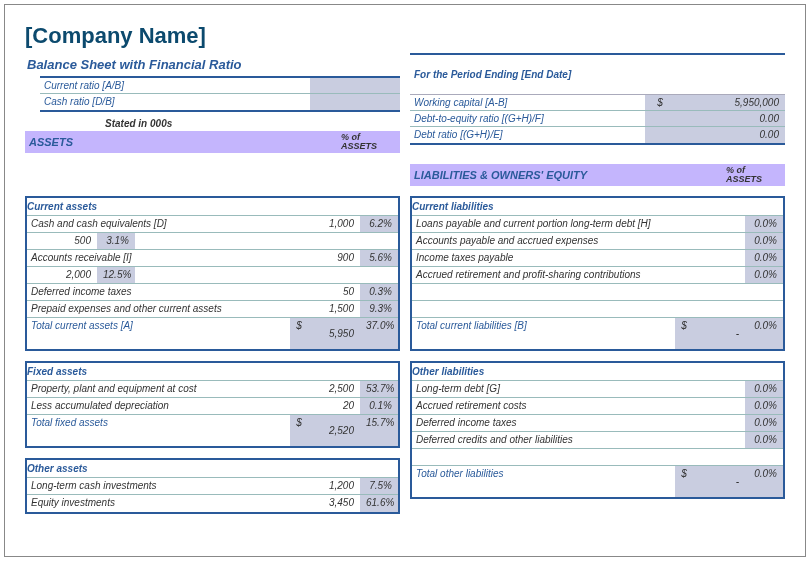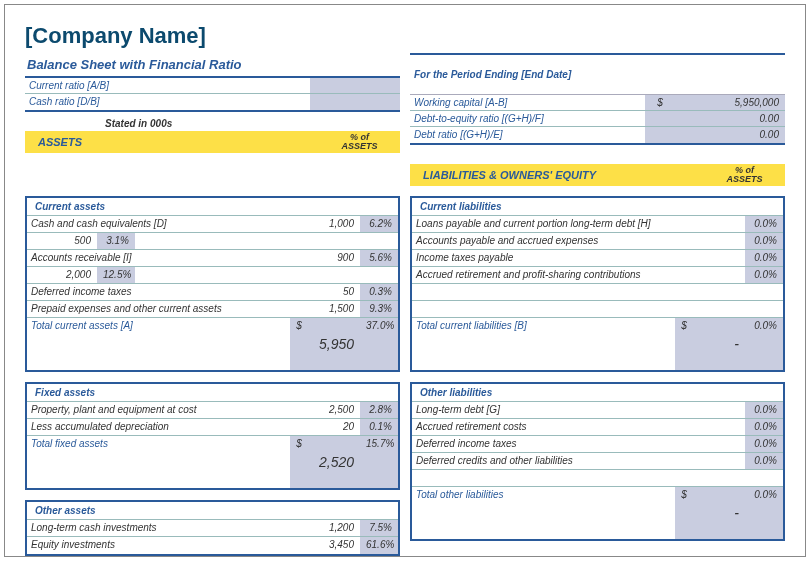--- a/index.html
+++ b/index.html
@@ -38,20 +38,21 @@
     border-top: 2px solid #2a5a9a;
     border-bottom: 1px solid #aab;
     font-weight: bold;
     padding: 14px 4px;
     font-size: 10px;
     color: #2a5a9a;
   }
   .ratio-box {
     border-top: 2px solid #2a5a9a;
     border-bottom: 2px solid #2a5a9a;
+    margin-left: 15px;
   }
   .ratio-box .row, .metrics .row {
     display: flex;
     border-bottom: 1px solid #9bb;
     min-height: 16px;
     align-items: stretch;
   }
   .ratio-box .row:last-child, .metrics .row:last-child { border-bottom: none; }
   .ratio-box .label, .metrics .label {
     flex: 1;
@@ -86,48 +87,48 @@
     text-align: right;
     padding: 2px 6px;
     font-size: 10px;
   }
   .stated {
     font-weight: bold;
     font-size: 10px;
     padding: 6px 0 2px 80px;
   }
   .section-bar {
-    background: #fde047;
+    background: #c4b5fd;
     display: flex;
     align-items: center;
     min-height: 22px;
-    padding: 0 13px;
+    padding: 0 4px;
   }
   .section-bar .title {
     color: #2a5a9a;
     font-weight: bold;
     font-size: 11px;
     flex: 1;
   }
   .section-bar .pct {
     font-size: 9px;
     color: #333;
-    text-align: center;
+    text-align: left;
     width: 55px;
     line-height: 1;
     font-weight: bold;
   }
   .tbl {
     border: 2px solid #2a5a9a;
     margin-top: 10px;
   }
   .tbl .head {
     font-weight: bold;
     color: #2a5a9a;
-    padding: 3px 8px;
+    padding: 3px 0;
     border-bottom: 1px solid #9bb;
     font-size: 10px;
   }
   .tbl .r {
     display: flex;
     border-bottom: 1px solid #9bb;
     min-height: 17px;
     align-items: stretch;
   }
   .tbl .r:last-child { border-bottom: none; }
@@ -152,21 +153,21 @@
   .tbl .r.total .lbl { color: #2a5a9a; font-weight: normal; }
   .tbl .r.total .num, .tbl .r.total .numcur {
     background: #c9cde0;
   }
   .numcur {
     display: flex;
     width: 70px;
     background: #c9cde0;
   }
   .numcur .sym { width: 18px; text-align: center; padding: 2px 0; font-size: 10px; }
-  .numcur .v { flex:1; text-align: right; padding: 18px 6px; font-size: 14px; }
+  .numcur .v { flex:1; text-align: right; padding: 10px 6px; font-size: 10px; }
 </style>
 </head>
 <body>
 
 <div class="page">
 
   <h1 class="company">[Company Name]</h1>
 
   <div class="columns">
 
@@ -264,21 +265,21 @@
             </div>
           <div class="pcell">37.0%</div>
         </div>
       </div>
 
       <div class="tbl">
         <div class="head">Fixed assets</div>
         <div class="r">
             <div class="lbl">Property, plant and equipment at cost</div>
             <div class="num">2,500</div>
-            <div class="pcell">2.8%</div>
+            <div class="pcell">53.7%</div>
           </div>
         <div class="r">
             <div class="lbl">Less accumulated depreciation</div>
             <div class="num">20</div>
             <div class="pcell">0.1%</div>
           </div>
         <div class="r total">
           <div class="lbl">Total fixed assets</div>
           <div class="numcur">
               <div class="sym">$</div>

